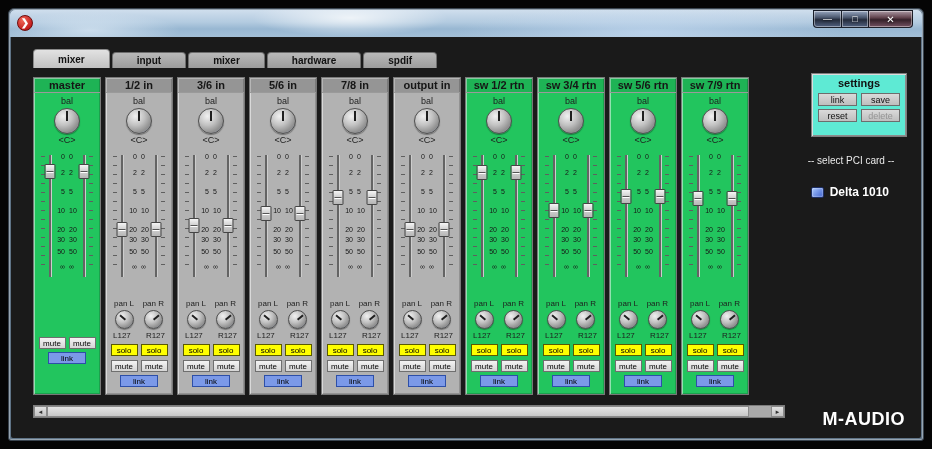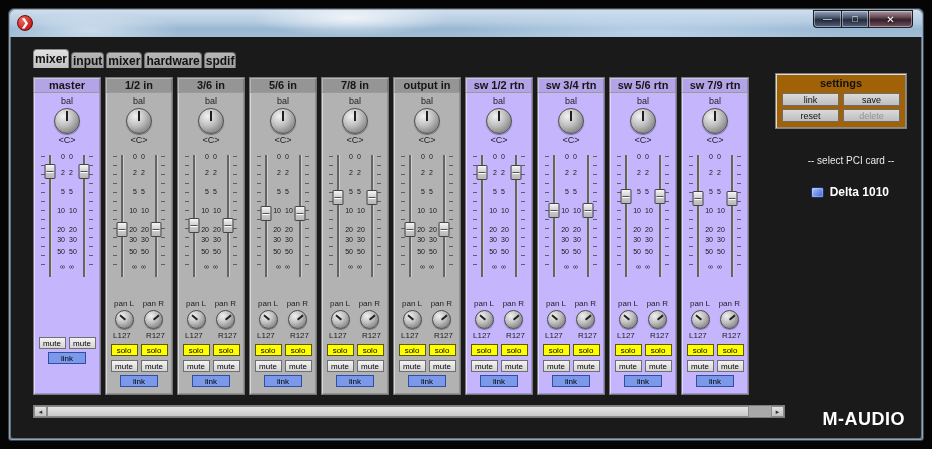--- a/index.html
+++ b/index.html
@@ -63,34 +63,34 @@
     position:absolute; left:2px; right:2px; top:28px; bottom:2px;
     background:#1a1a1a; border-radius:0 0 2px 2px;
   }
 
   
   .tabbar { position:absolute; left:22px; top:12px; display:flex; align-items:flex-end; gap:2px; }
   .tab {
     background: linear-gradient(#b9b9b9,#9c9c9c);
     border:1px solid #6d6d6d; border-bottom:none;
     border-radius:4px 4px 0 0;
-    height:16px; padding:0 1px;
-    font-size:12px; font-weight:bold; color:#111;
+    height:16px; padding:0 24px;
+    font-size:10px; font-weight:bold; color:#111;
     display:flex; align-items:center;
   }
   .tab.active {
     background: linear-gradient(#e2e2e2,#c2c2c2);
     height:19px; border-color:#8a8a8a;
   }
 
   
   .channels { position:absolute; left:22px; top:40px; display:flex; gap:4px; }
   .channel {
     width:68px; height:318px;
-    background:#c4b5fd;
+    background:#22c55e;
     border:1px solid #787878;
     box-shadow: inset 1px 1px 0 rgba(255,255,255,.5), inset -1px -1px 0 rgba(0,0,0,.18);
   }
   .channel.dark { background:#b2b2b2; }
   .ch-head {
     height:15px; line-height:15px; text-align:center;
     font-size:11px; font-weight:bold; color:#161616;
     background: rgba(0,0,0,.09); border-bottom:1px solid #9a9a9a;
   }
   .channel.dark .ch-head { background: rgba(0,0,0,.16); }
@@ -170,24 +170,24 @@
     display:flex; align-items:center; justify-content:center;
   }
   .sb-track { flex:1; position:relative; background:#a9a9a9; }
   .sb-thumb {
     position:absolute; left:0; top:0; bottom:0; width:97%;
     background:linear-gradient(#e5e5e5,#c8c8c8); border:1px solid #8a8a8a;
   }
 
   
   .settings-box {
-    position:absolute; right:14px; top:36px; width:132px;
-    background:#a16207; border:1px solid #7e7e7e;
+    position:absolute; right:14px; top:36px; width:96px;
+    background:#5eead4; border:1px solid #7e7e7e;
     box-shadow: inset 1px 1px 0 #dcdcdc, inset -1px -1px 0 #8c8c8c;
-    padding:3px 6px 6px;
+    padding:3px 6px 14px;
   }
   .settings-title { text-align:center; font-size:11px; font-weight:bold; color:#111; margin-bottom:4px; }
   .settings-grid { display:grid; grid-template-columns:1fr 1fr; gap:3px 4px; }
   .set-btn {
     height:13px; font-size:9px; line-height:10px; padding:0;
     font-family:"Liberation Sans",sans-serif;
     background:linear-gradient(#dadada,#bebebe); border:1px solid #6d6d6d; color:#111;
   }
   .set-btn.disabled { color:#949494; }
 

